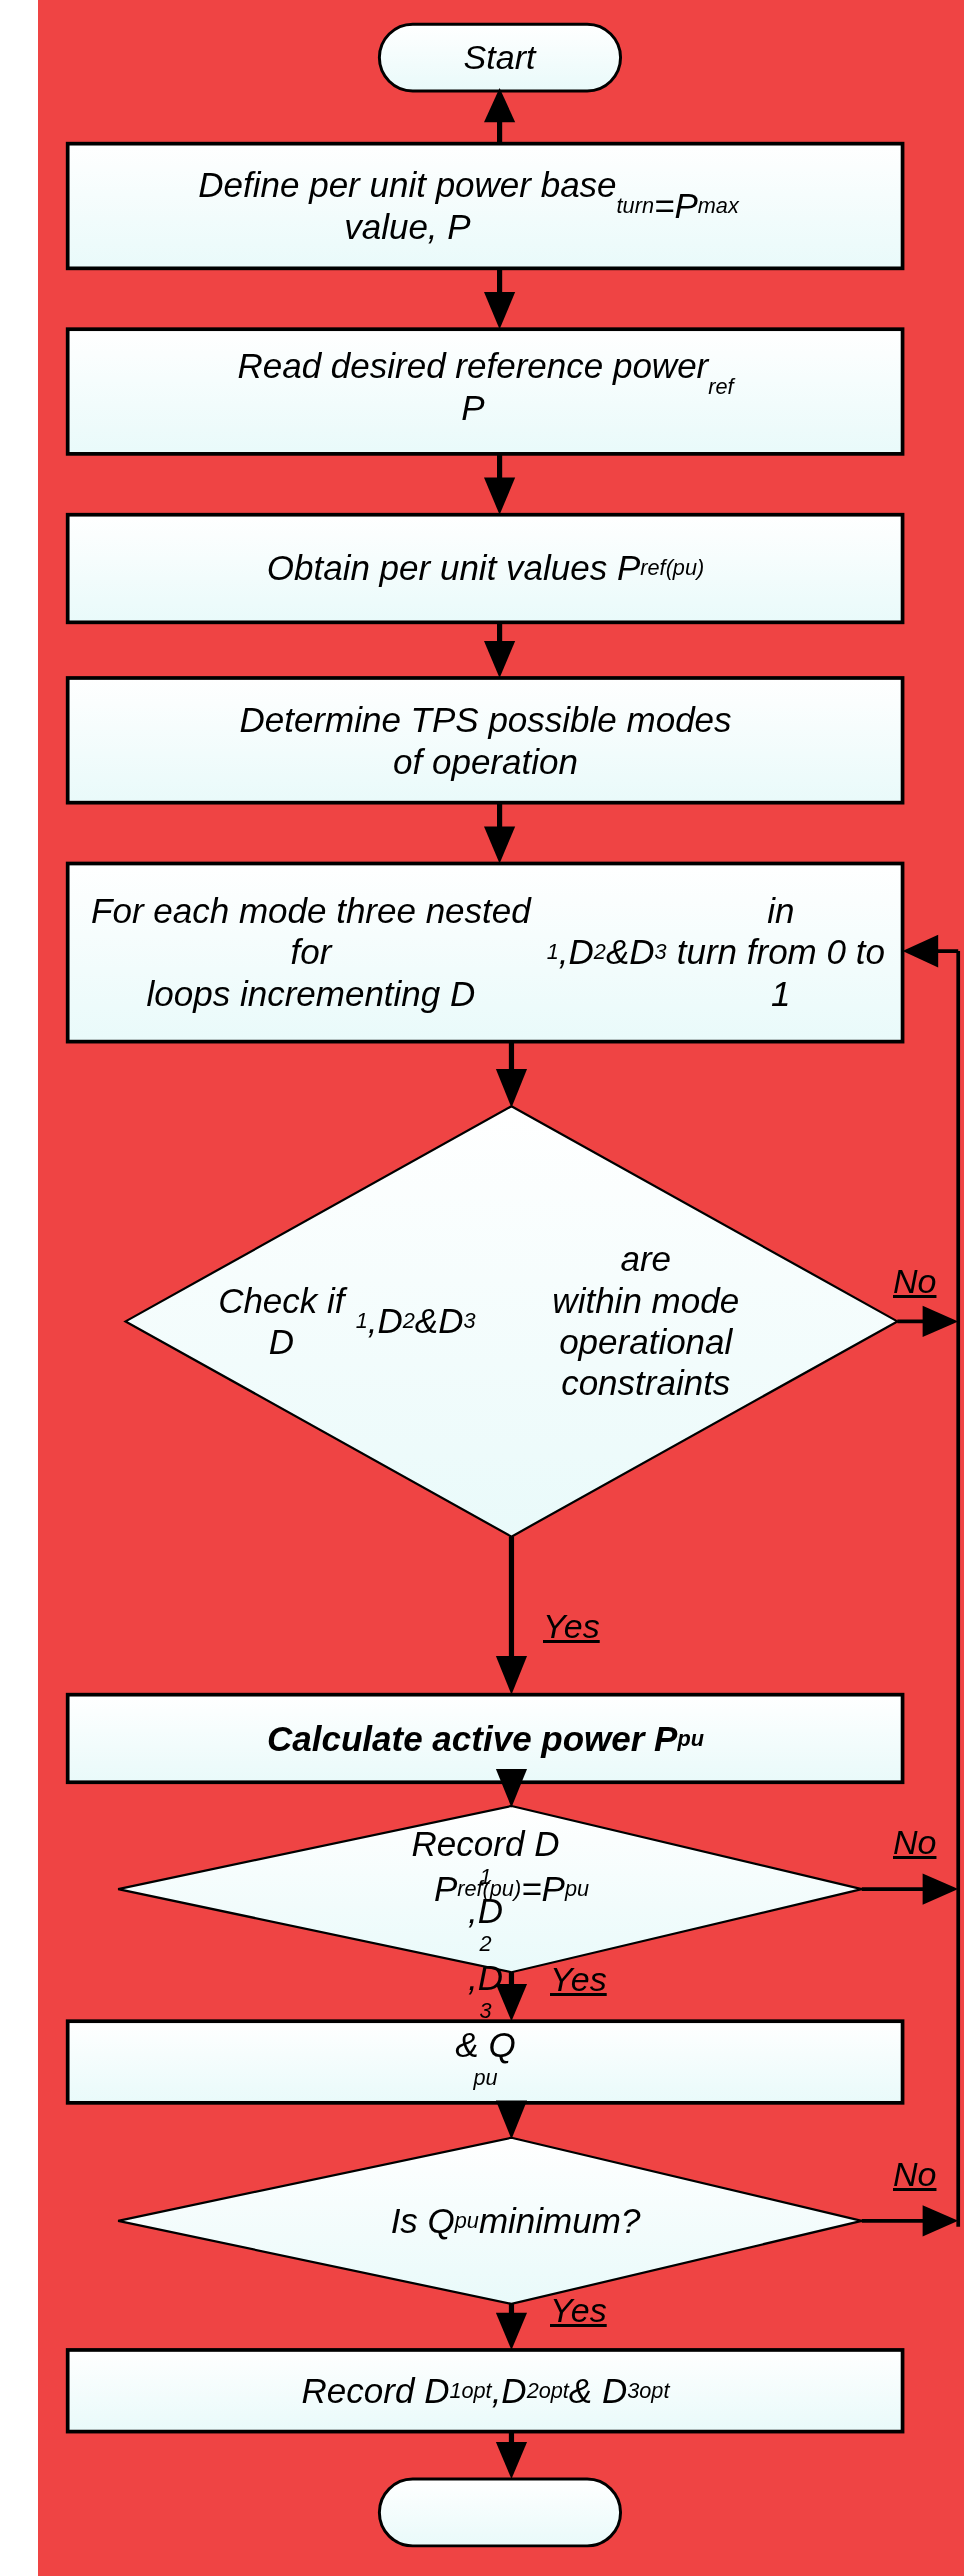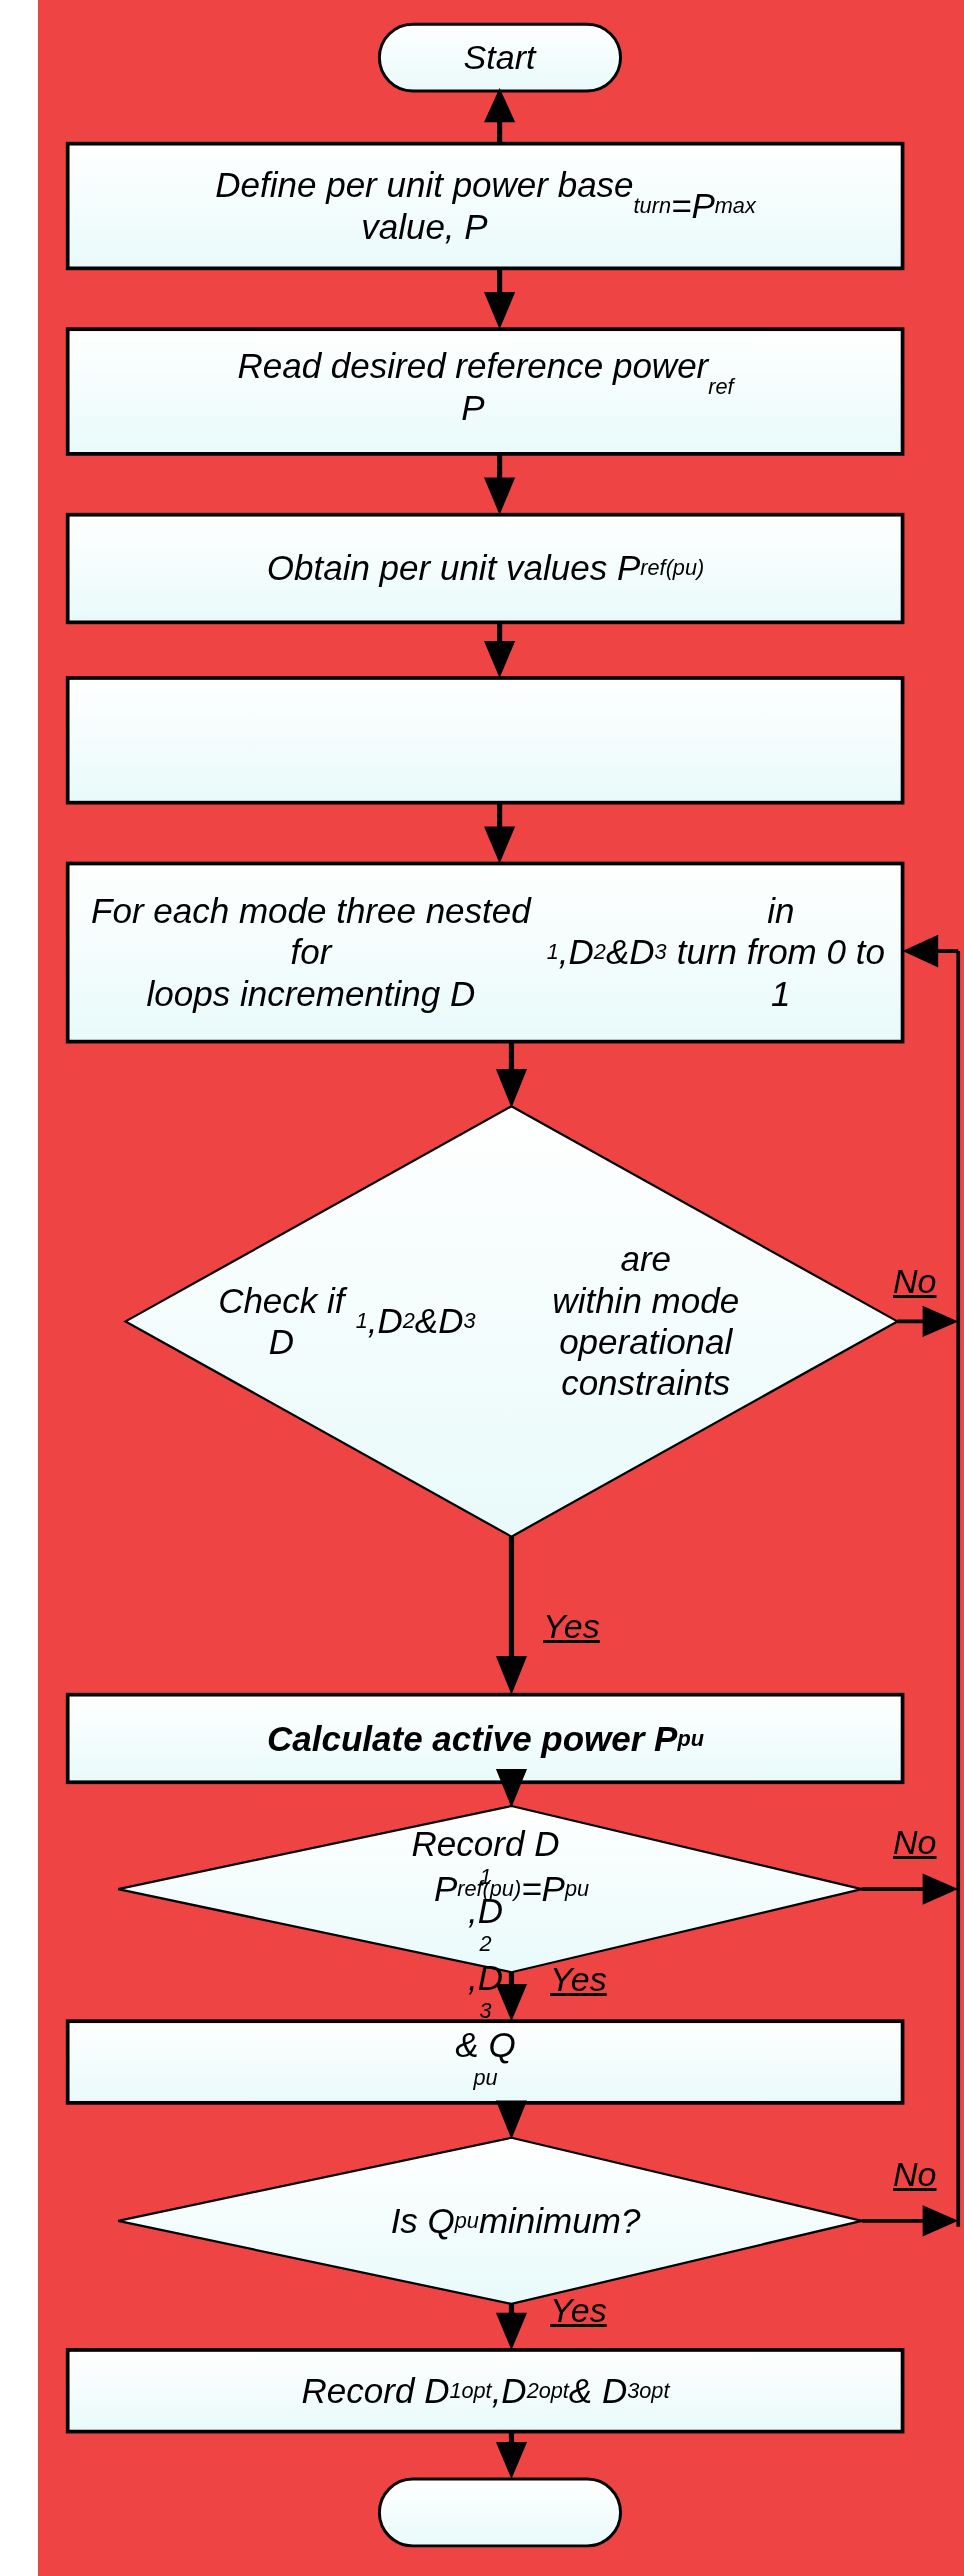--- a/index.html
+++ b/index.html
@@ -162,26 +162,27 @@
     <line class="conn-line conn-thin" x1="1110" y1="2545" x2="1205" y2="2545"></line>
     <polygon class="arrow-head" points="1240,2545 1192,2524 1192,2566"></polygon>
 
     <line class="conn-line conn-thin" x1="1110" y1="2992" x2="1205" y2="2992"></line>
     <polygon class="arrow-head" points="1240,2992 1192,2971 1192,3013"></polygon>
 
   </svg>
 
   <div class="node-text txt-term" style="left:341px; top:24px; width:241px; height:67px;">Start</div>
 
-  <div class="node-text txt-lg" style="left:52px; top:143px; width:791px; height:125px;">Define per unit power base<br>value, P<sub>turn</sub>=P<sub>max</sub></div>
+  <div class="node-text txt-lg" style="left:35px; top:143px; width:791px; height:125px;">Define per unit power base<br>value, P<sub>turn</sub>=P<sub>max</sub></div>
 
   <div class="node-text txt-lg" style="left:41px; top:329px; width:813px; height:115px;">Read  desired  reference power<br>P<sub>ref</sub></div>
 
   <div class="node-text txt-lg" style="left:52px; top:514px; width:791px; height:108px;">Obtain per unit values P<sub>ref(pu)</sub></div>
 
+  <div class="node-text txt-lg" style="left:41px; top:678px; width:813px; height:125px;">Determine TPS possible modes<br>of operation</div>
 
   <div class="node-text txt-lg" style="left:37px; top:863px; width:820px; height:178px;">For each mode three nested for<br>loops incrementing D<sub>1</sub>,D<sub>2</sub> &amp;D<sub>3</sub> in<br>turn from 0 to 1</div>
 
   <div class="node-text txt-lg" style="left:169px; top:1217px; width:609px; height:208px;">Check if D<sub>1</sub>,D<sub>2</sub> &amp;D<sub>3</sub> are<br>within mode operational<br>constraints</div>
 
   <div class="node-text txt-lg" style="left:52px; top:1695px; width:791px; height:88px;font-weight:bold;">Calculate active power P<sub>pu</sub></div>
 
   <div class="node-text txt-lg" style="left:199px; top:1848px; width:549px; height:82px;align-items:center;">P<sub>ref(pu)</sub> =P<sub>pu</sub></div>
 
   <div class="node-text txt-lg" style="left:52px; top:1916px; width:791px; height:82px;flex-direction:column;">Record D<sub>1</sub>,D<sub>2</sub>,D<sub>3</sub> &amp; Q<sub>pu</sub></div>

